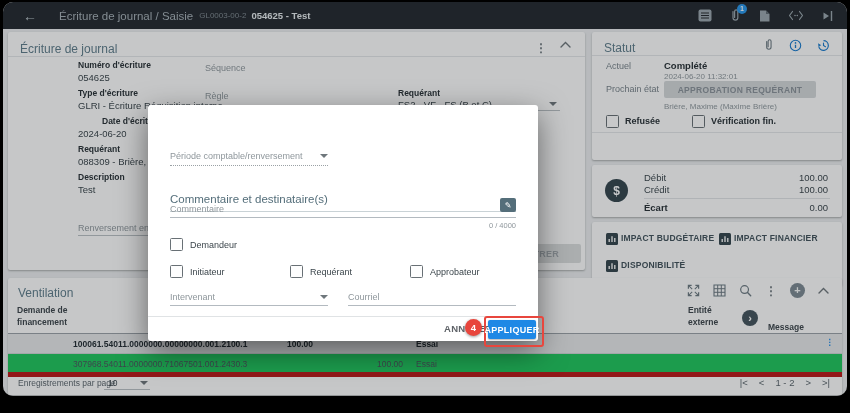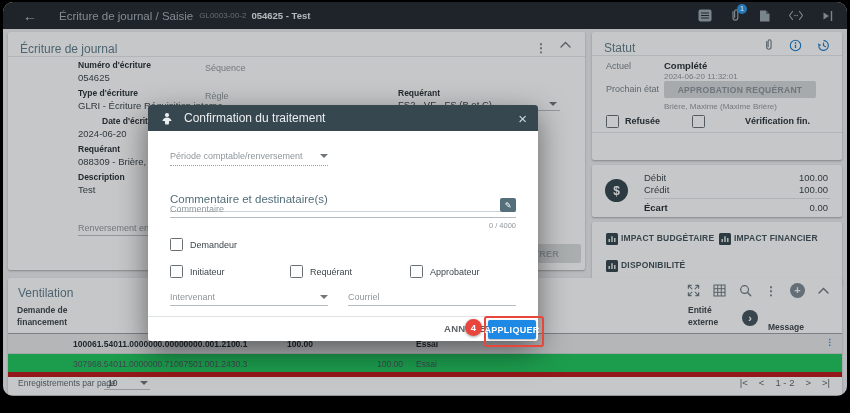--- a/index.html
+++ b/index.html
@@ -175,21 +175,21 @@
     <span class="ghost" style="left:14px;top:52px;font-size:9px;color:#79838a;">Prochain état</span>
     <div class="abs" style="left:72px;top:49px;width:152px;height:17px;background:#d2d6d8;border-radius:2px;
          display:flex;align-items:center;justify-content:center;font-size:8.5px;font-weight:bold;color:#8b939a;letter-spacing:.3px;">
       <span>APPROBATION REQUÉRANT</span>
     </div>
     <span class="ghost" style="left:72px;top:70px;font-size:8px;">Brière, Maxime (Maxime Brière)</span>
 
     <span class="cb" style="left:14px;top:83px;"></span>
     <span class="val" style="left:33px;top:84px;font-weight:bold;color:#2b3338;font-size:9px;">Refusée</span>
     <span class="cb" style="left:100px;top:83px;"></span>
-    <span class="val" style="left:119px;top:84px;font-weight:bold;color:#2b3338;font-size:9px;margin-left:34px;">Vérification fin.</span>
+    <span class="val" style="left:119px;top:84px;font-weight:bold;color:#2b3338;font-size:9px;">Vérification fin.</span>
 
     <div class="abs" style="left:0;top:100px;right:0;border-bottom:1px solid #e2e5e7;"></div>
   </div>
 
   <div class="card" style="left:589px;top:163px;width:250px;height:52px;">
     <div class="abs" style="left:13px;top:14px;width:23px;height:23px;border-radius:50%;background:#37474f;color:#fff;
          display:flex;align-items:center;justify-content:center;font-size:12px;font-weight:bold;">
       <span>$</span>
     </div>
     <span class="val" style="left:52px;top:7px;color:#3c464c;">Débit</span>
@@ -303,30 +303,20 @@
       <span>&lt;</span>
       <span>1 - 2</span>
       <span>&gt;</span>
       <span>&gt;|</span>
     </div>
   </div>
 
   <div class="dim"></div>
 
   <div class="modal">
-    <div class="mhead">
-      <span style="margin-left:12px;">
-        <svg width="14" height="13" viewBox="0 0 14 13">
-              <circle cx="7" cy="3" r="2.1" fill="#eceff1"></circle>
-              <path d="M7 5.6C4.6 5.6 3 6.9 2.4 9h2.4l.5 3.4h3.4L9.2 9h2.4C11 6.9 9.4 5.6 7 5.6z" fill="#eceff1"></path>
-            </svg>
-      </span>
-      <span class="mtitle">Confirmation du traitement</span>
-      <span style="margin-left:auto;margin-right:11px;font-size:15px;color:#cfd8dc;line-height:1;">×</span>
-    </div>
 
     <div class="abs" style="left:22px;top:44px;width:158px;height:16px;border-bottom:1px dotted #9aa1a5;">
       <span class="ghost" style="left:0;top:2px;">Période comptable/renversement</span>
       <span class="caret abs" style="right:0;top:5px;"></span>
     </div>
 
     <div class="abs sectline" style="left:22px;top:66px;width:346px;height:20px;margin-top:20px;">
       <span class="abs" style="left:0;top:2px;font-size:11.5px;color:#546e7a;">Commentaire et destinataire(s)</span>
     </div>
 

